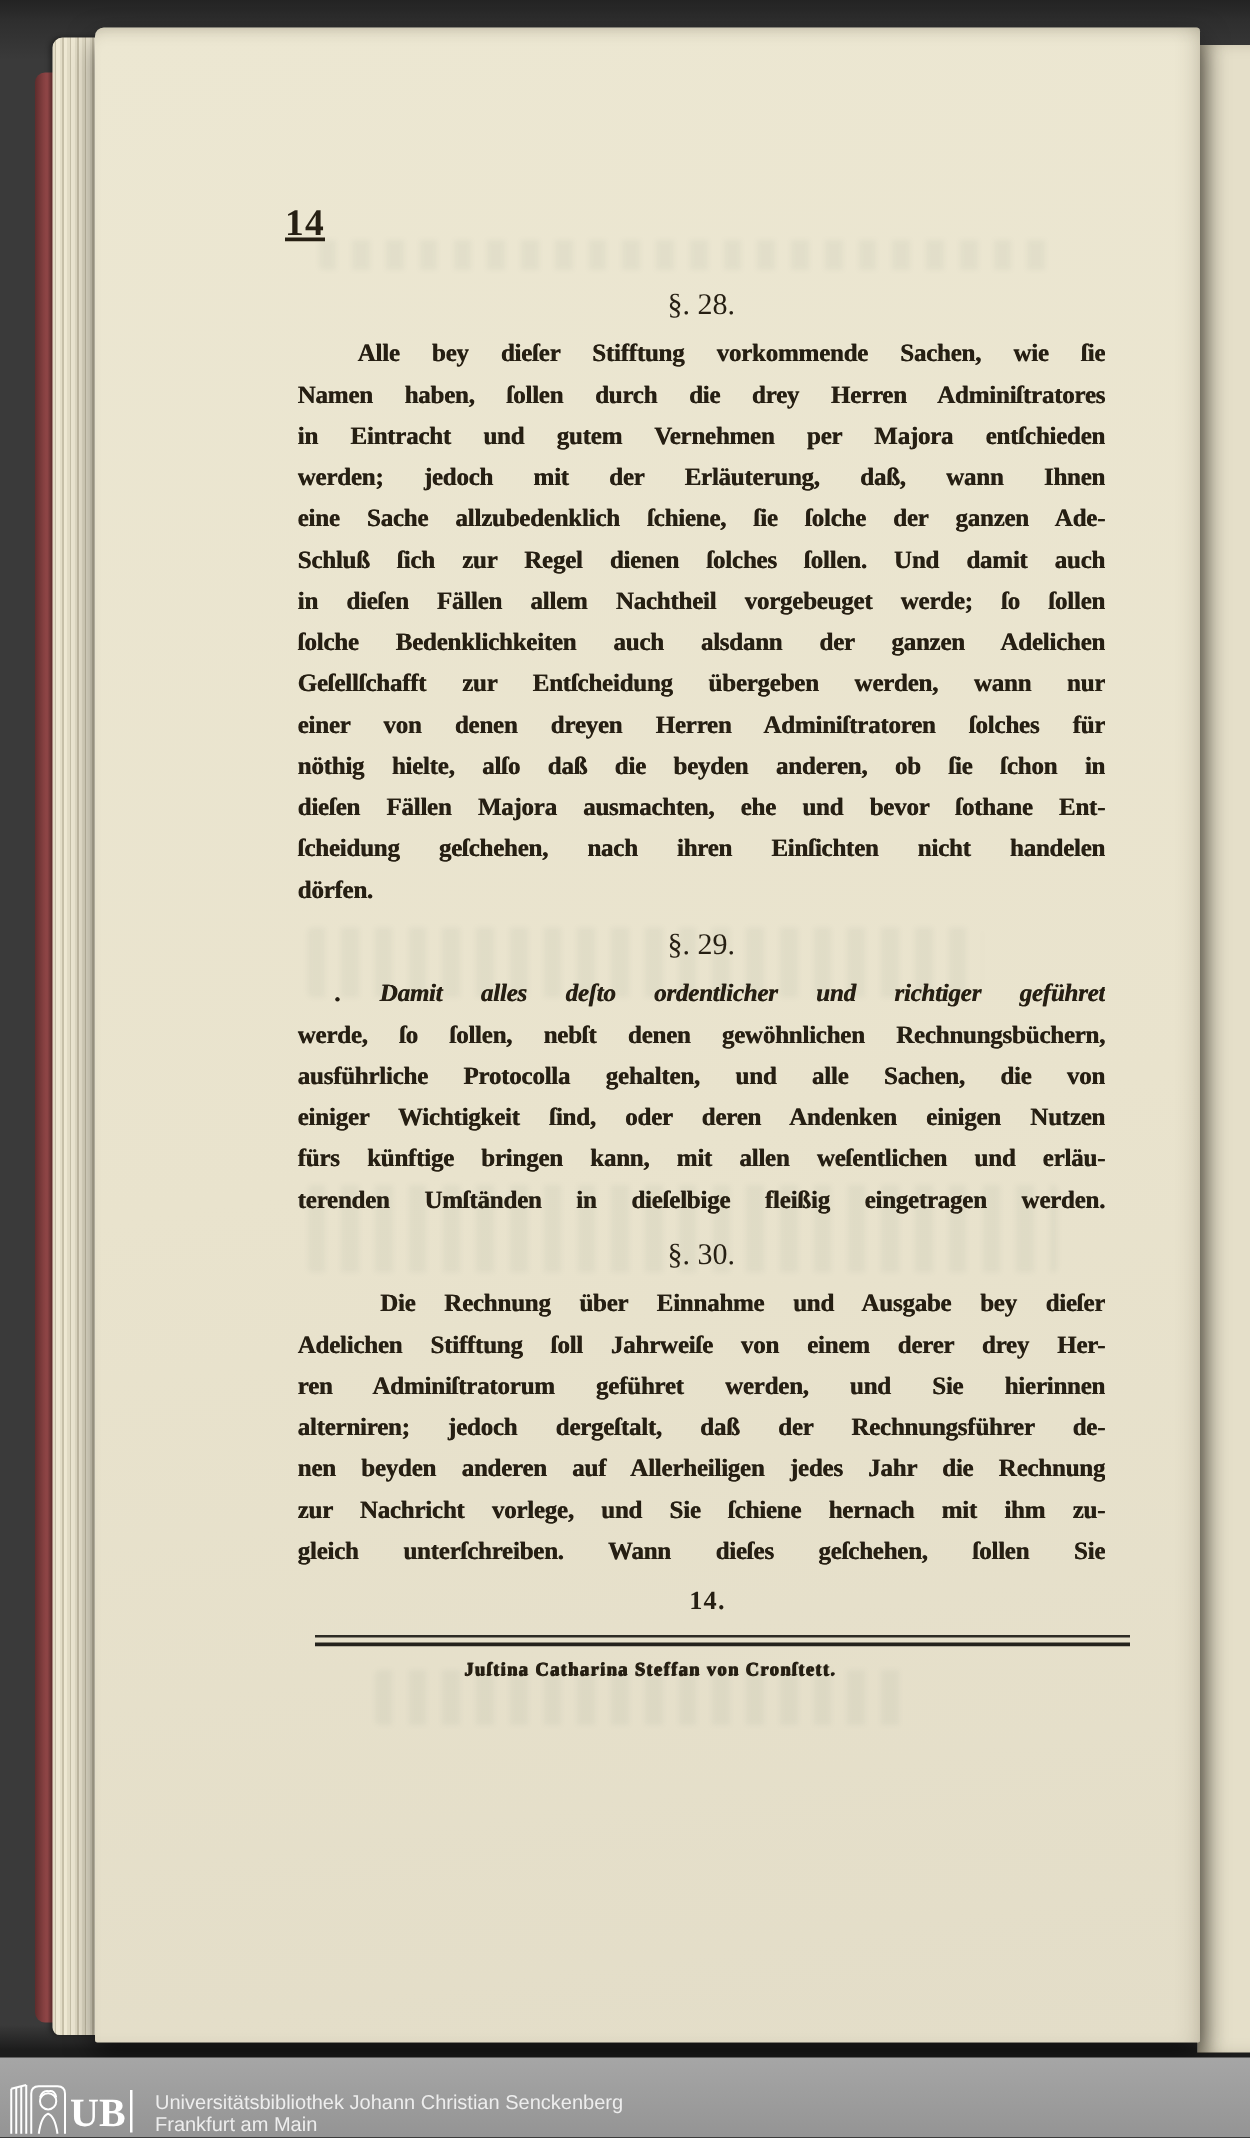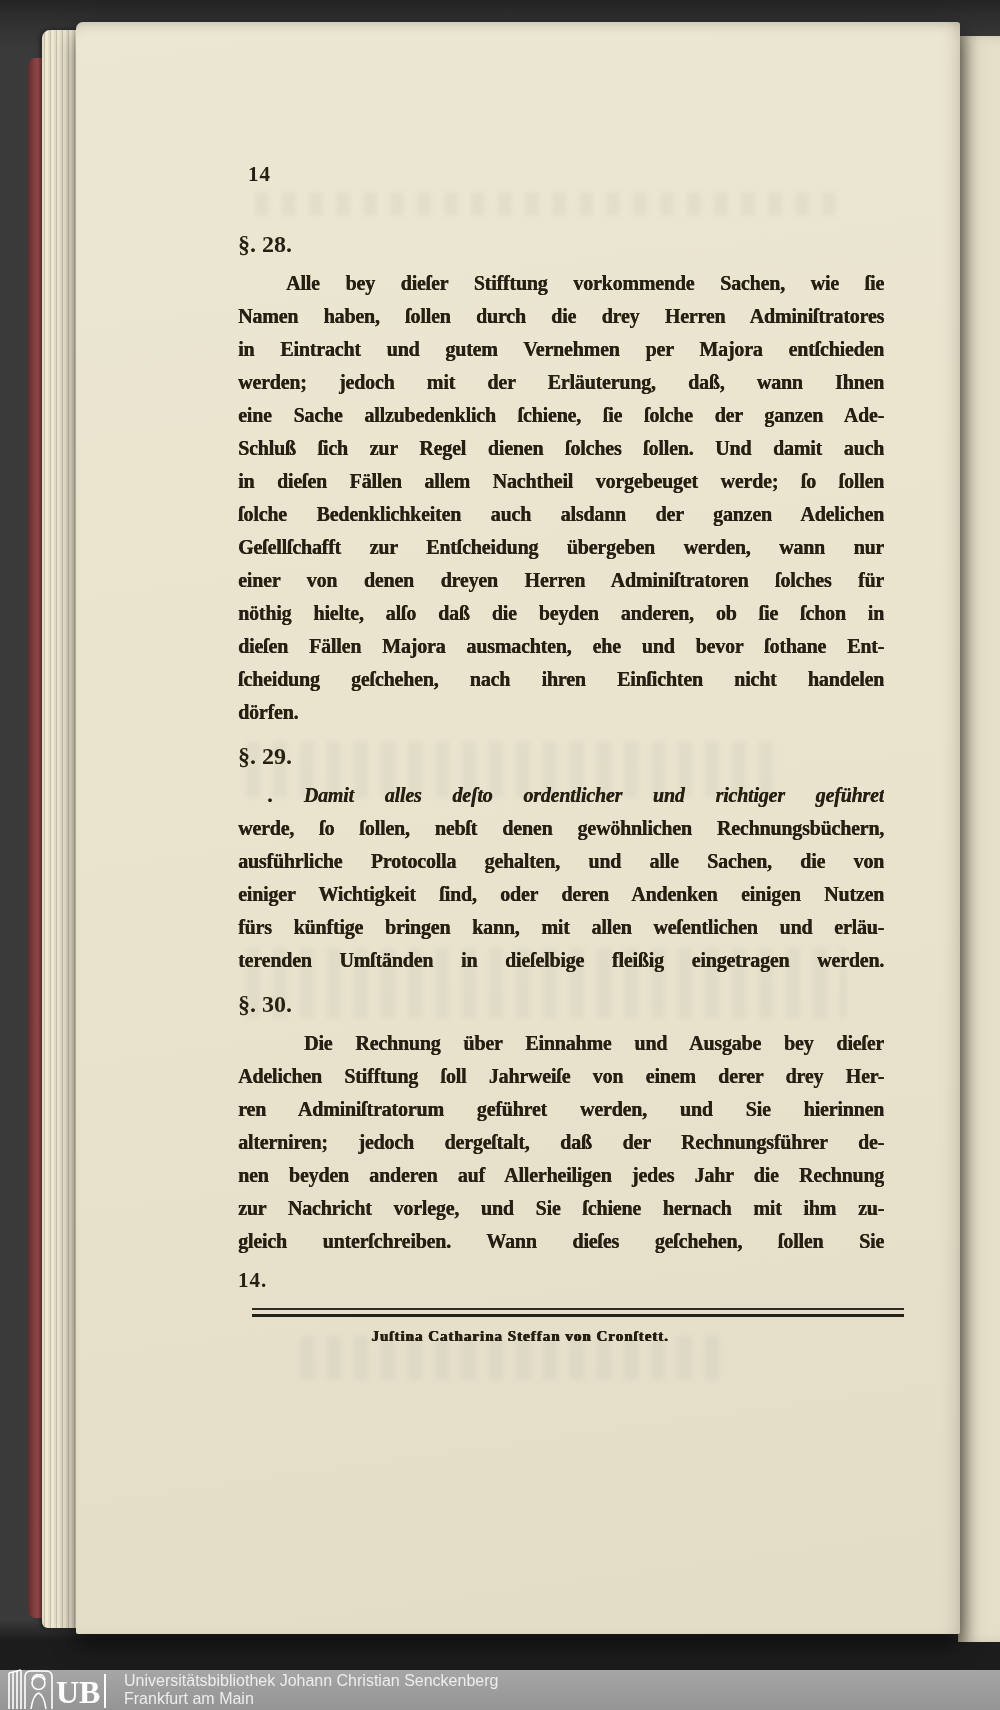--- a/index.html
+++ b/index.html
@@ -22,45 +22,45 @@
          background:linear-gradient(172deg,#ece7d2,#e9e3cd 55%,#e3ddc8);
          border-radius:7px 3px 2px 2px;
          box-shadow:0 10px 22px rgba(0,0,0,.55), inset -12px 0 18px -10px rgba(60,50,30,.22), inset 0 10px 14px -10px rgba(60,50,30,.25);}
 
   
   .ghost{position:absolute;filter:blur(2px);opacity:.5;border-radius:4px;
          background:repeating-linear-gradient(90deg,rgba(108,128,114,.14) 0 14px,rgba(108,128,114,0) 14px 27px);}
 
   
   .ink{color:#261f13;}
-  .folio{position:absolute;left:248px;top:162px;font-size:21px;font-weight:bold;letter-spacing:1px;}
+  .folio{position:absolute;left:228px;top:162px;font-size:30px;font-weight:bold;letter-spacing:1px;text-decoration:underline;}
   .text-block{position:absolute;left:238px;top:222px;width:646px;}
-  .sec-heading{font-size:24px;font-weight:bold;text-align:left;height:33px;line-height:33px;margin:0;}
+  .sec-heading{font-size:24px;font-weight:normal;text-align:center;height:33px;line-height:33px;margin:0;}
   .para{margin:0 0 0 0;}
   .tline{height:33px;line-height:33px;font-size:20px;font-weight:bold;letter-spacing:-0.2px;
          text-align:justify;text-align-last:justify;white-space:normal;overflow:hidden;
          text-shadow:0.4px 0 0 currentColor;}
   .tline.first{padding-left:48px;}
   .para.sec-1 .tline.first{padding-left:30px;font-style:italic;}
   .para.sec-2 .tline.first{padding-left:66px;}
   .tline.noj{text-align:center;text-align-last:left;}
   .para{margin-bottom:11px;}
   .sec-heading{margin-top:6px;margin-bottom:6px;}
-  .catchword{position:absolute;left:238px;top:1268px;width:656px;text-align:left;
+  .catchword{position:absolute;left:238px;top:1268px;width:656px;text-align:center;
              font-size:21px;font-weight:bold;letter-spacing:1px;}
   .rule-double{position:absolute;left:252px;top:1308px;width:652px;height:4px;
                border-top:2px solid #2e2c25;border-bottom:3px solid #24221c;}
   .inscription{position:absolute;left:240px;top:1328px;width:560px;text-align:center;
                font-size:15px;font-weight:bold;letter-spacing:1px;
                text-shadow:0.8px 0 0 currentColor, 0 0.4px 0 currentColor;}
 
   
-  .footer-bar{position:absolute;left:0;bottom:0;width:1000px;height:40px;
+  .footer-bar{position:absolute;left:0;bottom:0;width:1000px;height:64px;
               background:linear-gradient(180deg,#a6a6a6,#949494);
-              display:flex;align-items:center;}
+              display:flex;align-items:flex-end;}
   .footer-logo{margin-left:6px;width:104px;height:44px;flex:0 0 auto;}
   .footer-text{margin-left:14px;color:#ededed;font-family:"Liberation Sans",sans-serif;
                font-size:16px;line-height:18px;}
 </style>
 </head>
 <body>
 
 <div id="stage">
 
   <div class="spine"></div>

